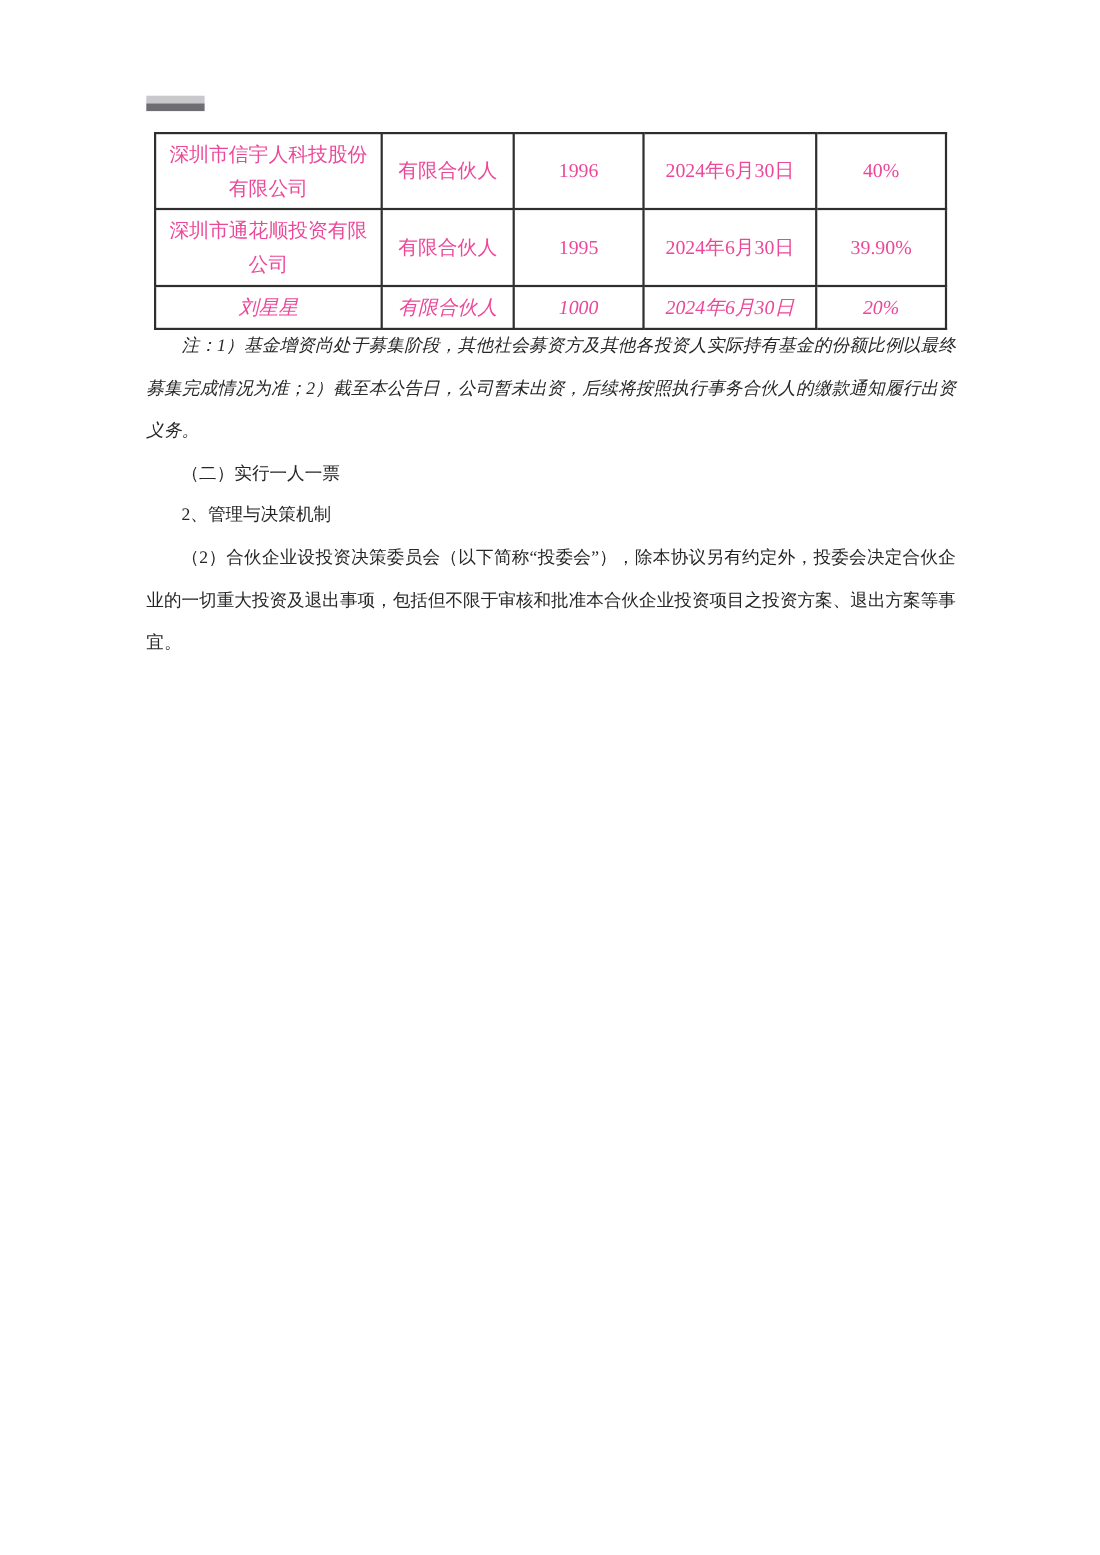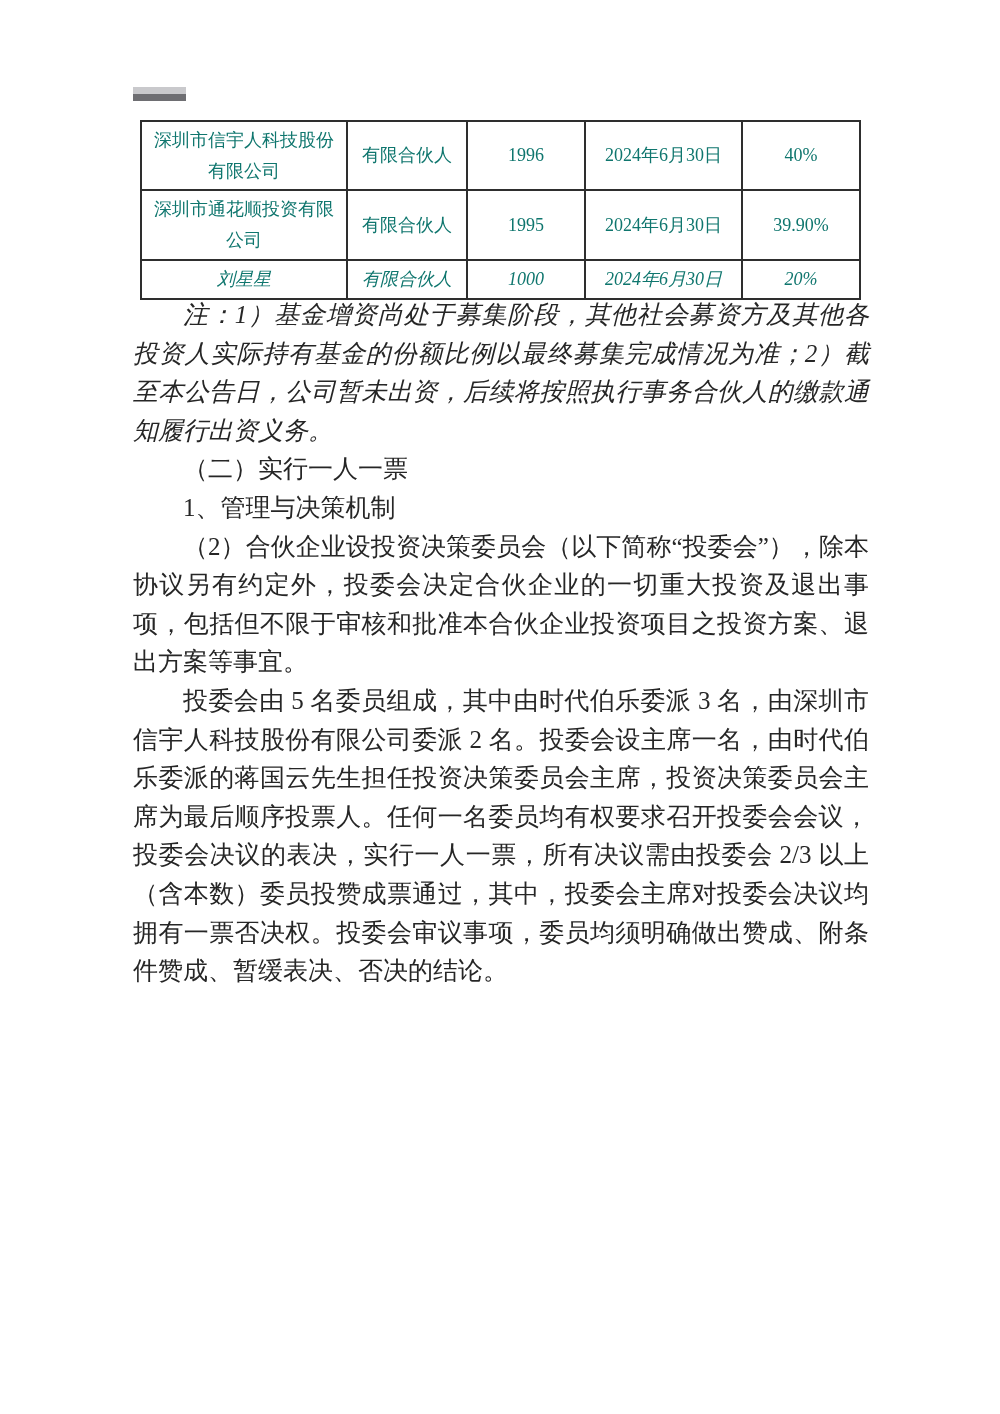--- a/index.html
+++ b/index.html
@@ -19,39 +19,39 @@
   .cutoff-fragment .frag-bottom { height:7px; background:#6e6e72; }
 
   table.partners-table {
     position:absolute;
     left:140px;
     top:120px;
     width:719px;
     border-collapse:collapse;
     table-layout:fixed;
     font-size:18px;
-    color:#0f766e;
+    color:#ec4899;
   }
   table.partners-table td {
     border:2px solid #2e2e2e;
     text-align:center;
     vertical-align:middle;
     line-height:31px;
     padding:2px 8px;
   }
   tr.row-tall-1 { height:69px; }
   tr.row-tall-2 { height:70px;margin-top:20px; }
   tr.row-short  { height:39px;font-style:italic; }
 
   .doc {
     position:absolute;
     left:133px;
     top:296px;
     width:736px;
-    font-size:25px;
+    font-size:16px;
     line-height:38.6px;
     text-align:justify;
   }
   .doc p { text-indent:2em; margin:0; }
   .note-paragraph { font-style:italic; }
 </style>
 </head>
 <body>
 
 <div class="page">
@@ -90,18 +90,17 @@
         <td>1000</td>
         <td>2024年6月30日</td>
         <td>20%</td>
       </tr>
     </tbody>
   </table>
 
   <div class="doc">
     <p class="note-paragraph">注：1）基金增资尚处于募集阶段，其他社会募资方及其他各投资人实际持有基金的份额比例以最终募集完成情况为准；2）截至本公告日，公司暂未出资，后续将按照执行事务合伙人的缴款通知履行出资义务。</p>
     <p>（二）实行一人一票</p>
-    <p>1、管理与决策机制</p>
+    <p>2、管理与决策机制</p>
     <p>（2）合伙企业设投资决策委员会（以下简称“投委会”），除本协议另有约定外，投委会决定合伙企业的一切重大投资及退出事项，包括但不限于审核和批准本合伙企业投资项目之投资方案、退出方案等事宜。</p>
-    <p>投委会由 5 名委员组成，其中由时代伯乐委派 3 名，由深圳市信宇人科技股份有限公司委派 2 名。投委会设主席一名，由时代伯乐委派的蒋国云先生担任投资决策委员会主席，投资决策委员会主席为最后顺序投票人。任何一名委员均有权要求召开投委会会议，投委会决议的表决，实行一人一票，所有决议需由投委会 2/3 以上（含本数）委员投赞成票通过，其中，投委会主席对投委会决议均拥有一票否决权。投委会审议事项，委员均须明确做出赞成、附条件赞成、暂缓表决、否决的结论。</p>
   </div>
 
 </div>
 
 </body></html>

